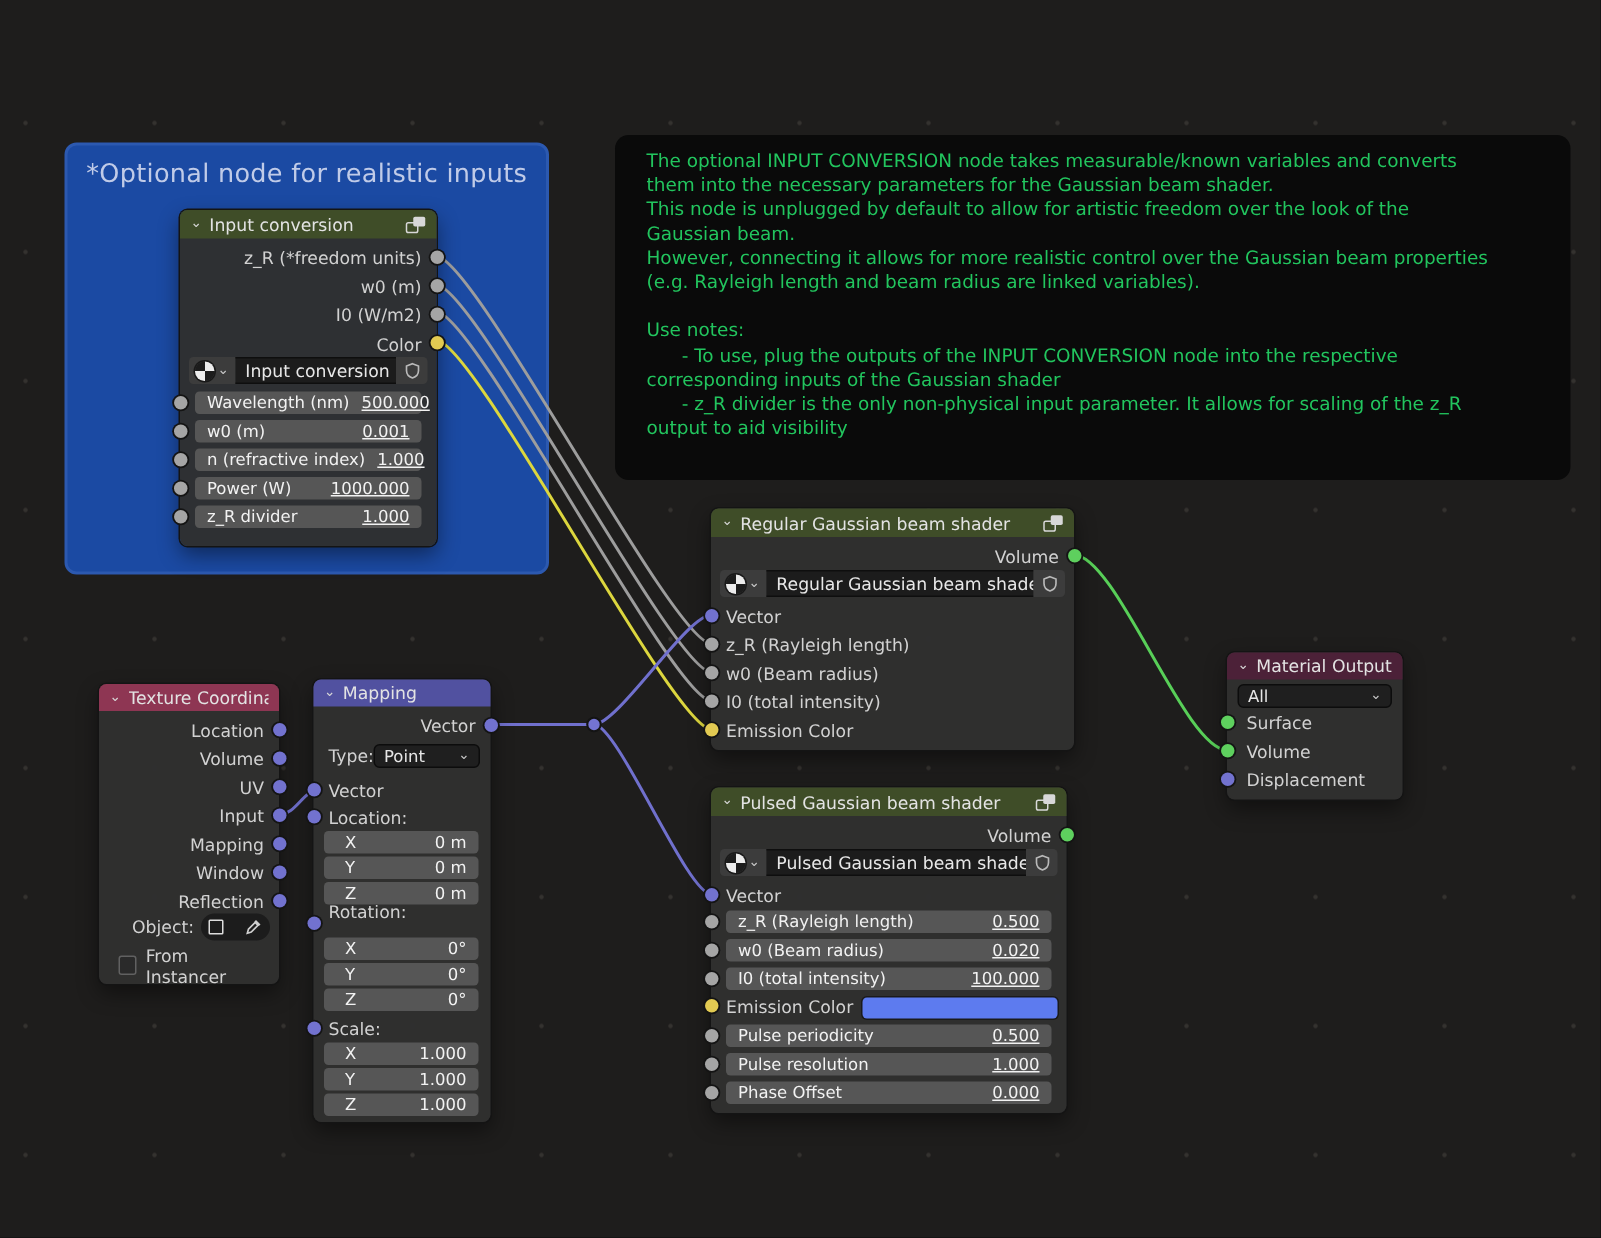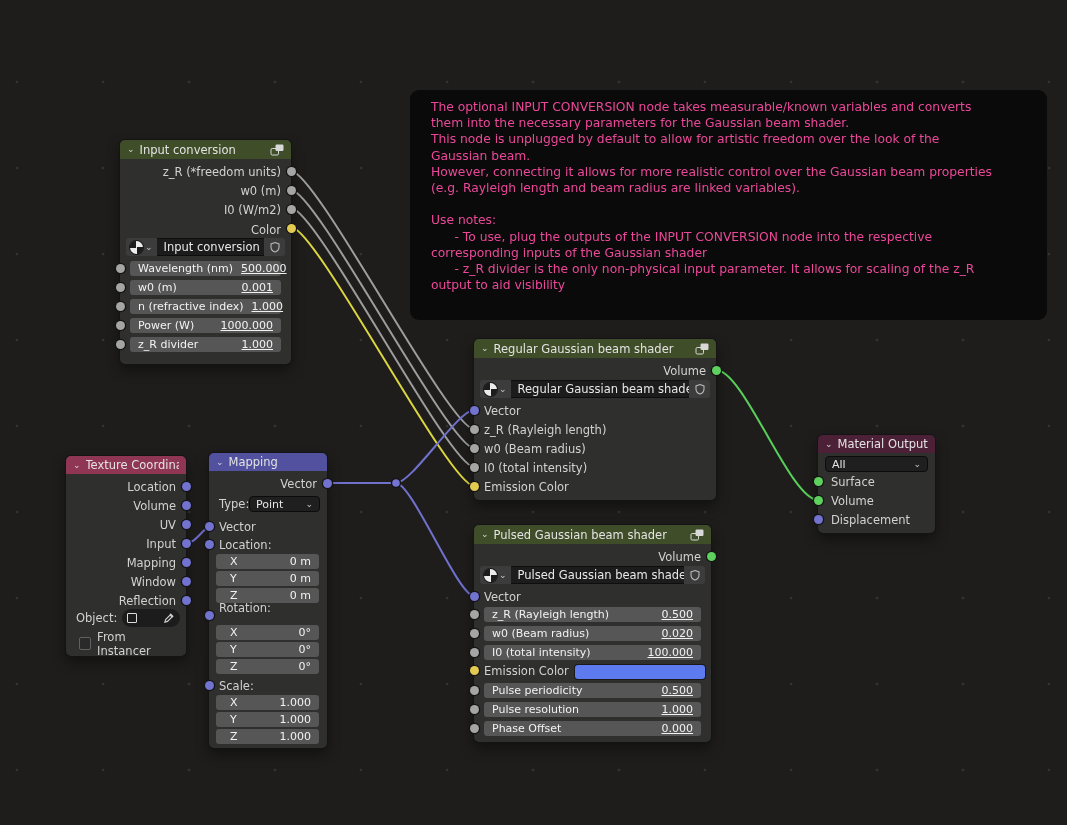--- a/index.html
+++ b/index.html
@@ -16,21 +16,21 @@
     position:absolute;z-index:1;background:#1b4aa3;border:2px solid #2c59b0;
     border-radius:8px;box-sizing:border-box;
   }
   .frame-title{
     position:absolute;top:9px;left:0;right:0;text-align:center;
     font-size:17px;color:#c0cbe8;letter-spacing:.2px;
   }
   .notes{
     position:absolute;z-index:1;background:#0a0a0a;border-radius:9px;
     padding:9px 21px;box-sizing:border-box;white-space:pre-wrap;
-    font-size:12.3px;line-height:16.2px;color:#ec4899;
+    font-size:12.3px;line-height:16.2px;color:#22c55e;
   }
   
   svg.wires{position:absolute;left:0;top:0;z-index:2;}
   .w{fill:none;stroke-width:2px;stroke-linecap:round;}
   .w-gray{stroke:#9d9d9d;}
   .w-yellow{stroke:#dcd63e;}
   .w-purple{stroke:#7070cd;}
   .w-green{stroke:#58cf58;}
   
   .node{
@@ -77,34 +77,37 @@
         display:flex;align-items:center;justify-content:space-between;padding:0 8px;
         box-sizing:border-box;font-size:11px;color:#f2f2f2;white-space:nowrap;}
   .srow .sv{margin-left:8px;text-decoration:underline;}
   .srow.mrow{left:7px;right:8px;padding:0 8px 0 14px;}
   .swatch{position:absolute;height:14px;border-radius:3px;background:#5d7bef;box-shadow:0 0 0 1px #1a1a1a;}
   
   .dropdown{position:absolute;height:16px;background:#1f1f1f;border:1px solid #0c0c0c;border-radius:4px;
             display:flex;align-items:center;justify-content:space-between;padding:0 6px;
             box-sizing:border-box;color:#e6e6e6;font-size:11px;}
   
-  .objrow{position:absolute;left:0;right:0;display:flex;align-items:center;padding:0 6px 0 10px;box-sizing:border-box;}
+  .objrow{position:absolute;left:12px;right:0;display:flex;align-items:center;padding:0 6px 0 10px;box-sizing:border-box;}
   .objfield{flex:1;height:18px;background:#1c1c1c;border-radius:9px;display:flex;align-items:center;
             justify-content:space-between;padding:0 5px;margin-left:5px;box-sizing:border-box;}
   .objicon{width:8px;height:8px;border:1.5px solid #dcdcdc;border-radius:1px;}
   .checkrow{position:absolute;left:0;right:0;display:flex;align-items:center;gap:6px;
             padding:0 10px 0 13px;box-sizing:border-box;height:15px;}
   .checkbox{width:11px;height:11px;background:#2a2a2a;border:1px solid #616161;border-radius:2px;}
   .typelabel{color:#d2d2d2;}
 </style>
 </head>
 <body>
 
 <div id="canvas">
 
+  <div class="frame" style="left:43px;top:95px;width:323px;height:288px">
+    <div class="frame-title">*Optional node for realistic inputs</div>
+  </div>
 
   <div class="notes" style="left:410px;top:90px;width:637px;height:230px">The optional INPUT CONVERSION node takes measurable/known variables and converts
 them into the necessary parameters for the Gaussian beam shader.
 This node is unplugged by default to allow for artistic freedom over the look of the
 Gaussian beam.
 However, connecting it allows for more realistic control over the Gaussian beam properties
 (e.g. Rayleigh length and beam radius are linked variables).
 
 Use notes:
       - To use, plug the outputs of the INPUT CONVERSION node into the respective

